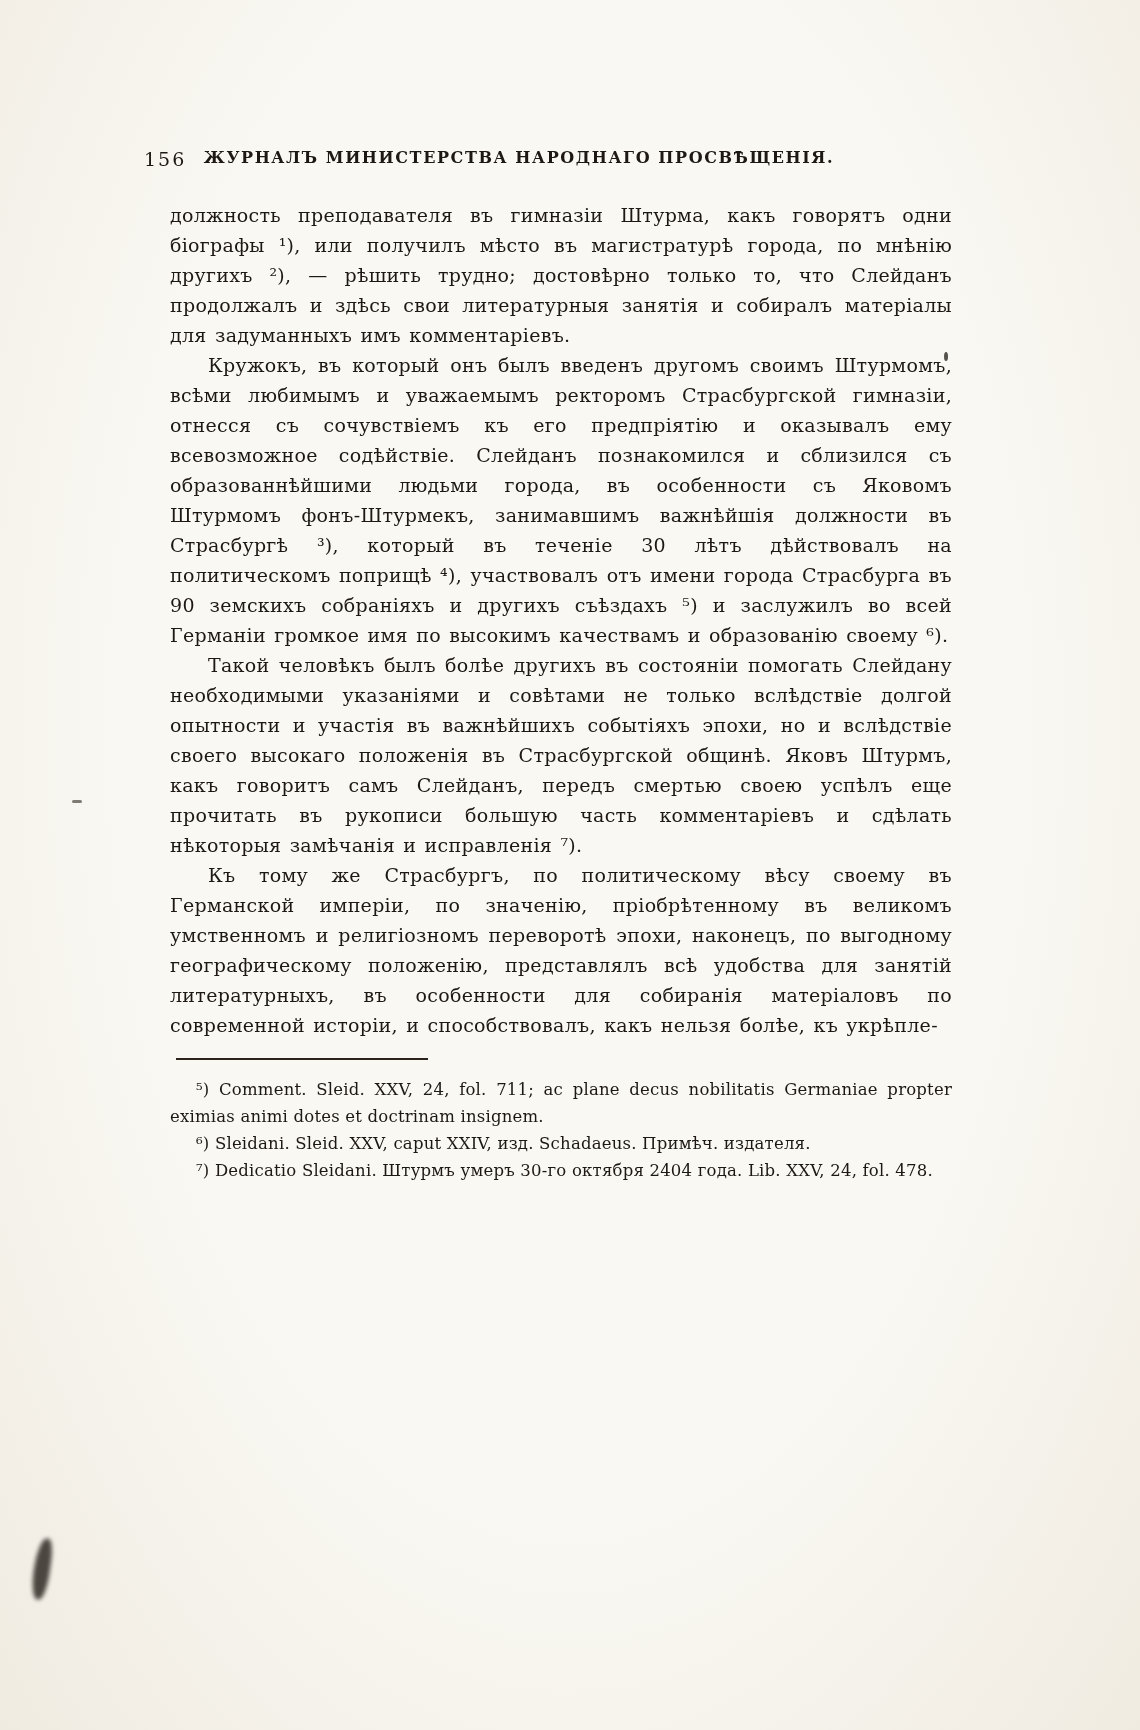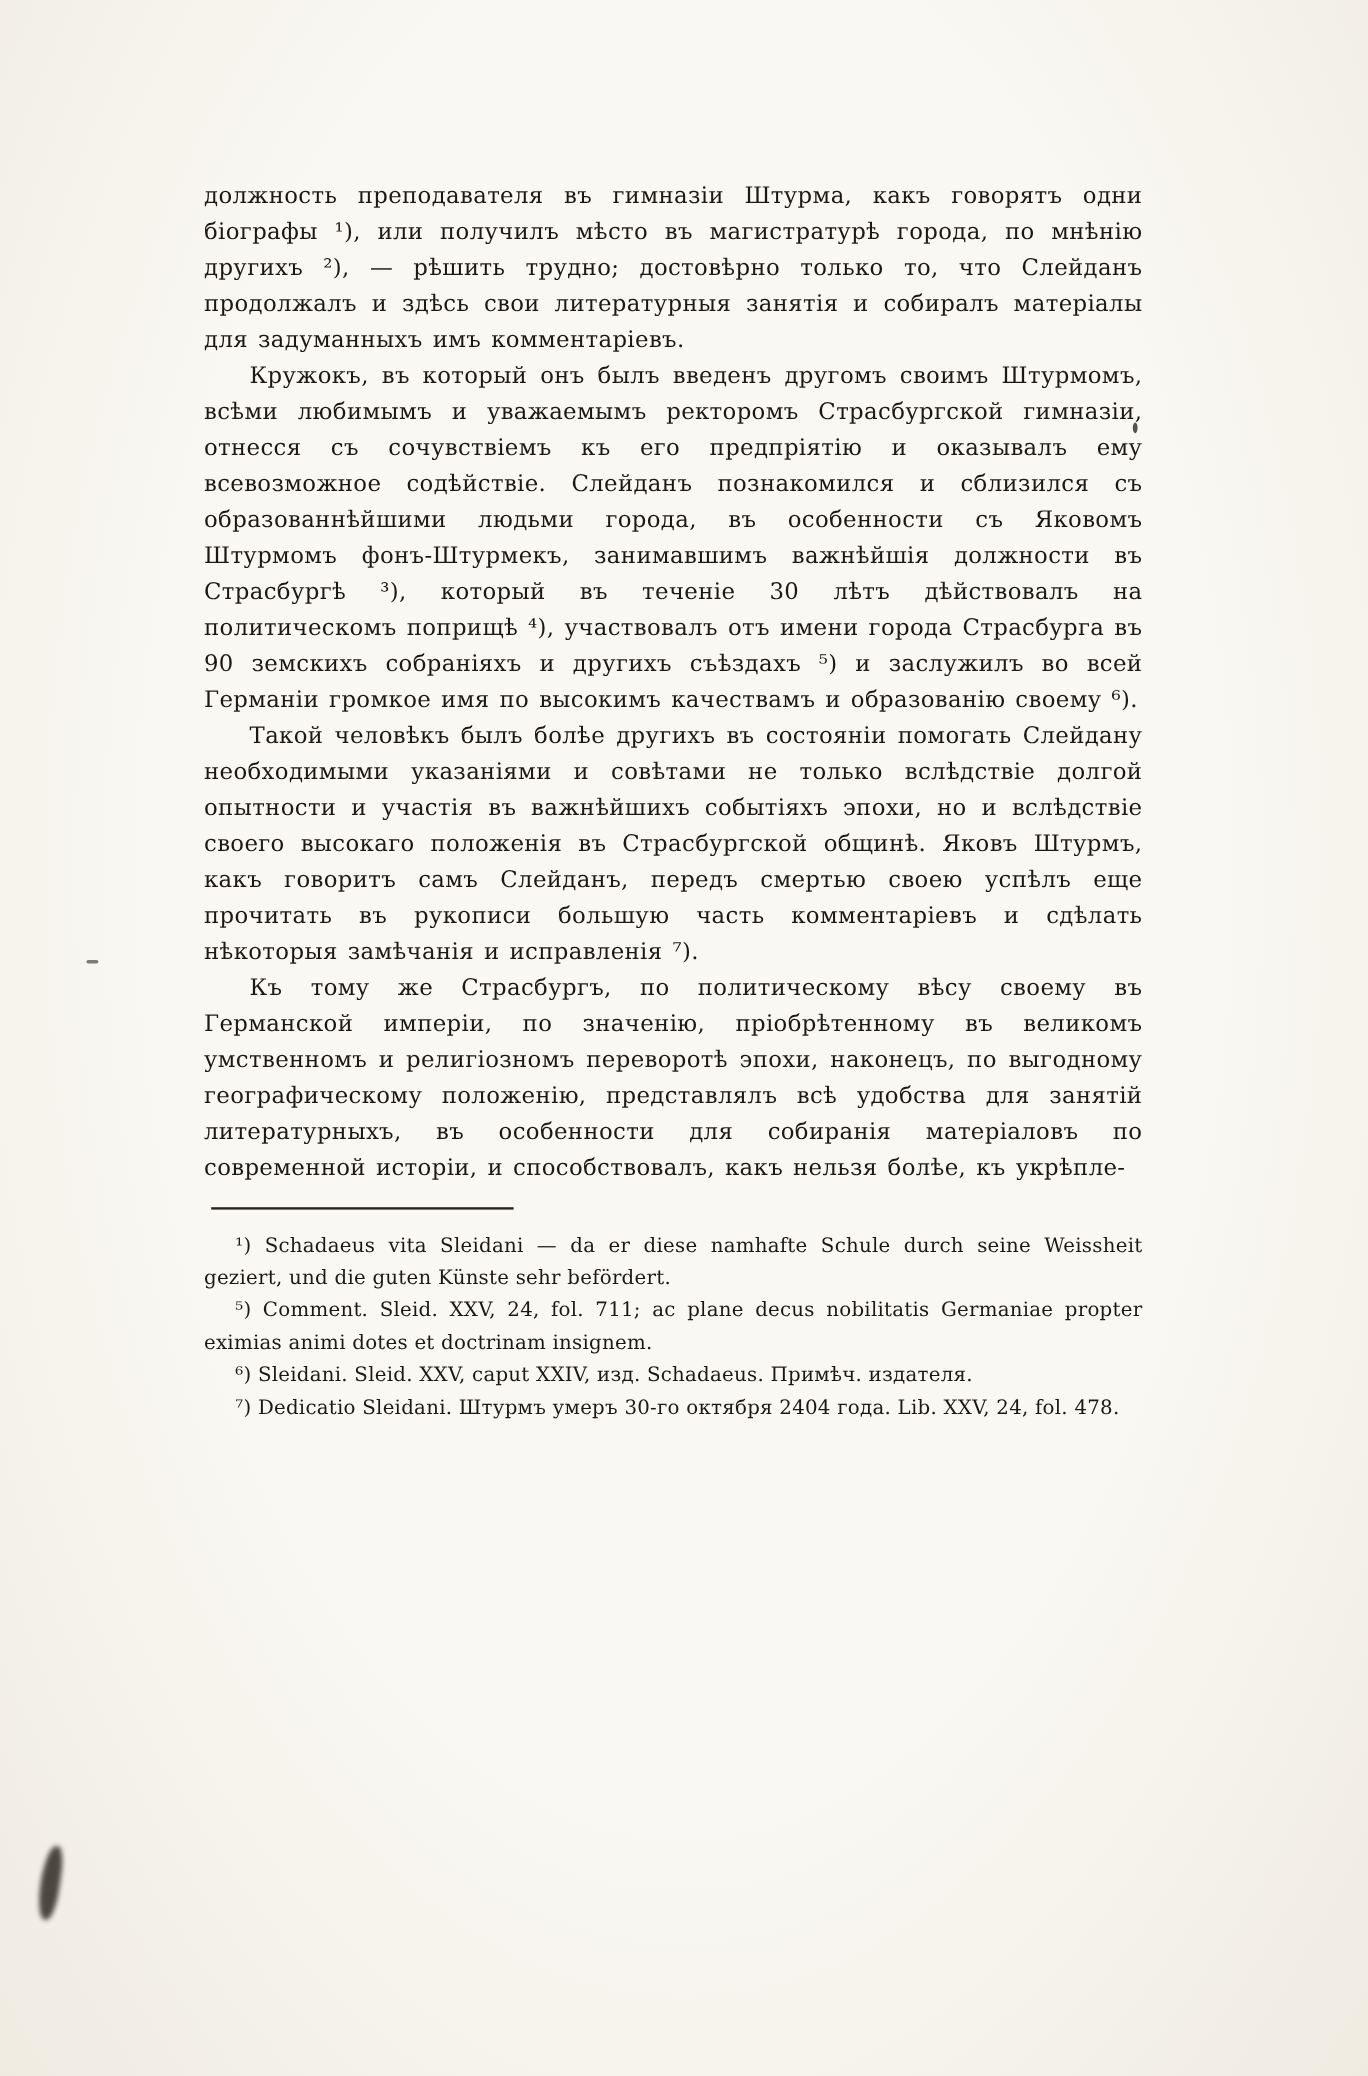--- a/index.html
+++ b/index.html
@@ -96,32 +96,35 @@
     opacity:.6;
   }
 </style>
 </head>
 <body>
 
 <div class="page">
 
   <div class="content">
 
+    <div class="runninghead">
+      <span class="page-num">156</span>
+      <span class="journal-title">ЖУРНАЛЪ МИНИСТЕРСТВА НАРОДНАГО ПРОСВѢЩЕНІЯ.</span>
+    </div>
 
     <div class="body-text">
       <p>должность преподавателя въ гимназіи Штурма, какъ говорятъ одни біографы ¹), или получилъ мѣсто въ магистратурѣ города, по мнѣнію другихъ ²), — рѣшить трудно; достовѣрно только то, что Слейданъ продолжалъ и здѣсь свои литературныя занятія и собиралъ матеріалы для задуманныхъ имъ комментаріевъ.</p>
       <p class="indent">Кружокъ, въ который онъ былъ введенъ другомъ своимъ Штурмомъ, всѣми любимымъ и уважаемымъ ректоромъ Страсбургской гимназіи, отнесся съ сочувствіемъ къ его предпріятію и оказывалъ ему всевозможное содѣйствіе. Слейданъ познакомился и сблизился съ образованнѣйшими людьми города, въ особенности съ Яковомъ Штурмомъ фонъ-Штурмекъ, занимавшимъ важнѣйшія должности въ Страсбургѣ ³), который въ теченіе 30 лѣтъ дѣйствовалъ на политическомъ поприщѣ ⁴), участвовалъ отъ имени города Страсбурга въ 90 земскихъ собраніяхъ и другихъ съѣздахъ ⁵) и заслужилъ во всей Германіи громкое имя по высокимъ качествамъ и образованію своему ⁶).</p>
       <p class="indent">Такой человѣкъ былъ болѣе другихъ въ состояніи помогать Слейдану необходимыми указаніями и совѣтами не только вслѣдствіе долгой опытности и участія въ важнѣйшихъ событіяхъ эпохи, но и вслѣдствіе своего высокаго положенія въ Страсбургской общинѣ. Яковъ Штурмъ, какъ говоритъ самъ Слейданъ, передъ смертью своею успѣлъ еще прочитать въ рукописи большую часть комментаріевъ и сдѣлать нѣкоторыя замѣчанія и исправленія ⁷).</p>
       <p class="indent">Къ тому же Страсбургъ, по политическому вѣсу своему въ Германской имперіи, по значенію, пріобрѣтенному въ великомъ умственномъ и религіозномъ переворотѣ эпохи, наконецъ, по выгодному географическому положенію, представлялъ всѣ удобства для занятій литературныхъ, въ особенности для собиранія матеріаловъ по современной исторіи, и способствовалъ, какъ нельзя болѣе, къ укрѣпле-</p>
     </div>
 
     <div class="fn-rule"></div>
 
     <div class="footnotes">
-      <p>¹) Schadaeus vita Sleidani — da er diese namhafte Schule durch seine Weissheit geziert, und die guten Künste sehr befördert.</p>
       <p>⁵) Comment. Sleid. XXV, 24, fol. 711; ac plane decus nobilitatis Germaniae propter eximias animi dotes et doctrinam insignem.</p>
       <p>⁶) Sleidani. Sleid. XXV, caput XXIV, изд. Schadaeus. Примѣч. издателя.</p>
       <p>⁷) Dedicatio Sleidani. Штурмъ умеръ 30-го октября 2404 года. Lib. XXV, 24, fol. 478.</p>
     </div>
 
   </div>
 
   <div class="artifact smudge-bl"></div>
   <div class="artifact dot-right"></div>
   <div class="artifact dash-left"></div>

